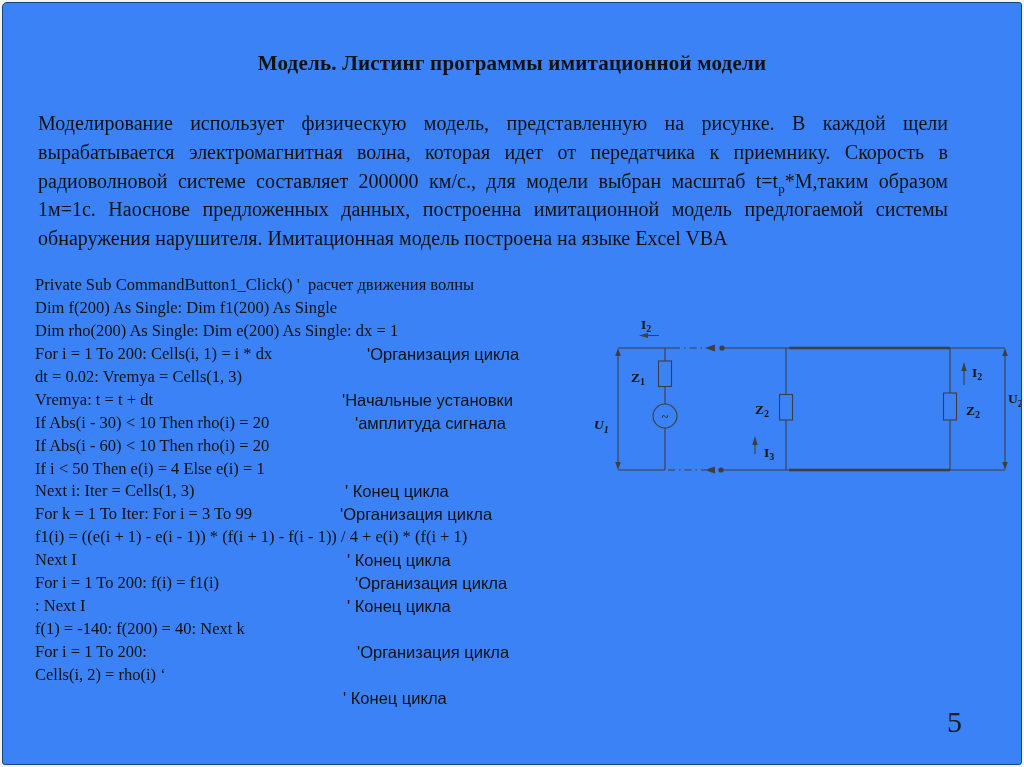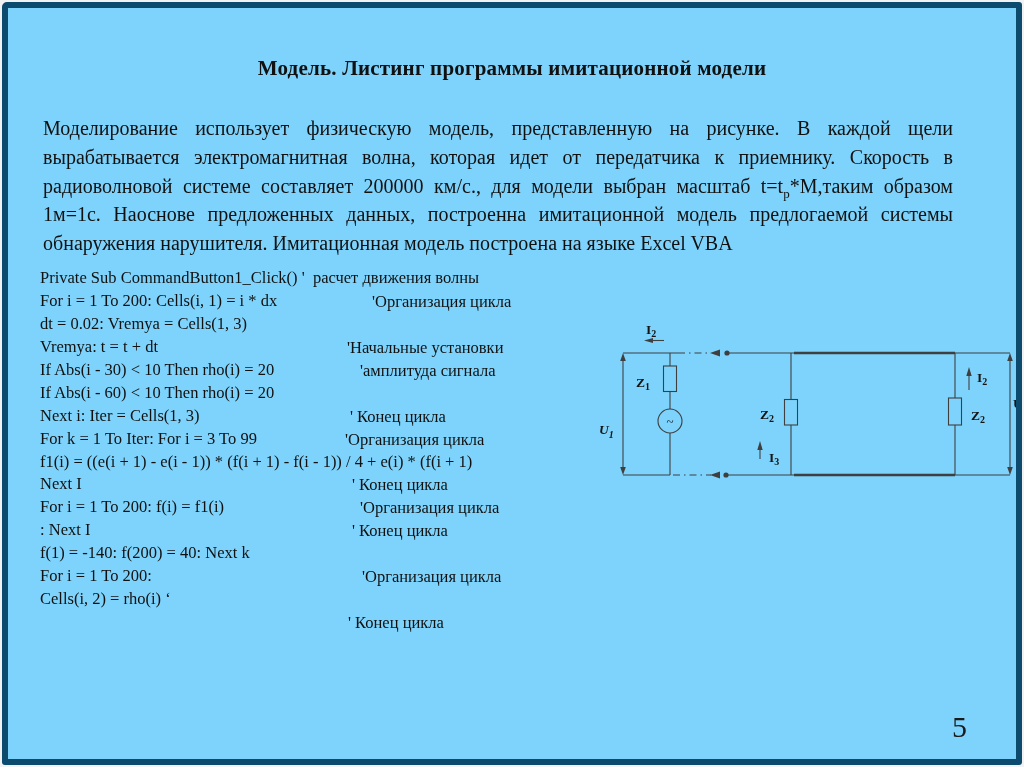--- a/index.html
+++ b/index.html
@@ -6,22 +6,22 @@
     margin: 0;
     padding: 0;
     width: 1024px;
     height: 767px;
     background: #f2f2f2;
     font-family: "Liberation Serif", serif;
   }
   .slide {
     position: absolute;
     inset: 2px;
-    background: #7dd3fc;
-    border: 6px solid #0c4a6e;
+    background: #3b82f6;
+    border: 1px solid #0c4a6e;
     border-radius: 5px 3px 3px 3px;
     overflow: hidden;
   }
   .title {
     position: absolute;
     top: 48px;
     left: 0;
     width: 100%;
     text-align: center;
     font-weight: bold;
@@ -38,36 +38,36 @@
     line-height: 28.8px;
     text-align: justify;
     color: #111;
   }
   .body-text sub {
     font-size: 13px;
     line-height: 0;
   }
   .code {
     position: absolute;
-    top: 260px;
+    top: 272px;
     left: 32px;
     width: 600px;
     color: #111;
   }
   .code-line {
     position: relative;
     height: 22.95px;
     white-space: pre;
     font-family: "Liberation Serif", serif;
     font-size: 16.5px;
   }
   .code-comment {
     position: absolute;
     top: 1px;
-    font-family: Liberation Serif, serif;
+    font-family: Liberation Sans, sans-serif;
     font-size: 16.5px;
     white-space: pre;
   }
   .page-number {
     position: absolute;
     left: 944px;
     top: 702px;
     font-size: 30px;
     color: #1a1a1a;
   }
@@ -115,25 +115,28 @@
 <body>
 
 <div class="slide">
 
   <div class="title">Модель. Листинг программы имитационной модели</div>
 
   <div class="body-text"><span>Моделирование использует физическую модель, представленную на рисунке. В каждой щели вырабатывается электромагнитная волна, которая идет от передатчика к приемнику. Скорость в радиоволновой системе составляет 200000 км/с., для модели выбран масштаб t=t</span><sub>p</sub><span>*М,таким образом 1м=1с. Наоснове предложенных данных, построенна  имитационной модель  предлогаемой системы обнаружения нарушителя. Имитационная модель построена на языке Excel VBA</span></div>
 
   <div class="code" id="code-block">
       <div class="code-line"><span class="code-text">Private Sub CommandButton1_Click() '  расчет движения волны</span></div>
+      <div class="code-line"><span class="code-text">Dim f(200) As Single: Dim f1(200) As Single</span></div>
+      <div class="code-line"><span class="code-text">Dim rho(200) As Single: Dim e(200) As Single: dx = 1</span></div>
       <div class="code-line"><span class="code-text">For i = 1 To 200: Cells(i, 1) = i * dx</span><span class="code-comment" style="left: 332px;">'Организация цикла</span></div>
       <div class="code-line"><span class="code-text">dt = 0.02: Vremya = Cells(1, 3)</span></div>
       <div class="code-line"><span class="code-text">Vremya: t = t + dt</span><span class="code-comment" style="left: 307px;">'Начальные установки</span></div>
       <div class="code-line"><span class="code-text">If Abs(i - 30) &lt; 10 Then rho(i) = 20</span><span class="code-comment" style="left: 320px;">'амплитуда сигнала</span></div>
       <div class="code-line"><span class="code-text">If Abs(i - 60) &lt; 10 Then rho(i) = 20</span></div>
+      <div class="code-line"><span class="code-text">If i &lt; 50 Then e(i) = 4 Else e(i) = 1</span></div>
       <div class="code-line"><span class="code-text">Next i: Iter = Cells(1, 3)</span><span class="code-comment" style="left: 310px;">' Конец цикла</span></div>
       <div class="code-line"><span class="code-text">For k = 1 To Iter: For i = 3 To 99</span><span class="code-comment" style="left: 305px;">'Организация цикла</span></div>
       <div class="code-line"><span class="code-text">f1(i) = ((e(i + 1) - e(i - 1)) * (f(i + 1) - f(i - 1)) / 4 + e(i) * (f(i + 1)</span></div>
       <div class="code-line"><span class="code-text">Next I</span><span class="code-comment" style="left: 312px;">' Конец цикла</span></div>
       <div class="code-line"><span class="code-text">For i = 1 To 200: f(i) = f1(i)</span><span class="code-comment" style="left: 320px;">'Организация цикла</span></div>
       <div class="code-line"><span class="code-text">: Next I</span><span class="code-comment" style="left: 312px;">' Конец цикла</span></div>
       <div class="code-line"><span class="code-text">f(1) = -140: f(200) = 40: Next k</span></div>
       <div class="code-line"><span class="code-text">For i = 1 To 200:</span><span class="code-comment" style="left: 322px;">'Организация цикла</span></div>
       <div class="code-line"><span class="code-text">Cells(i, 2) = rho(i) ‘</span></div>
       <div class="code-line"><span class="code-comment" style="left: 308px;">' Конец цикла</span></div>

